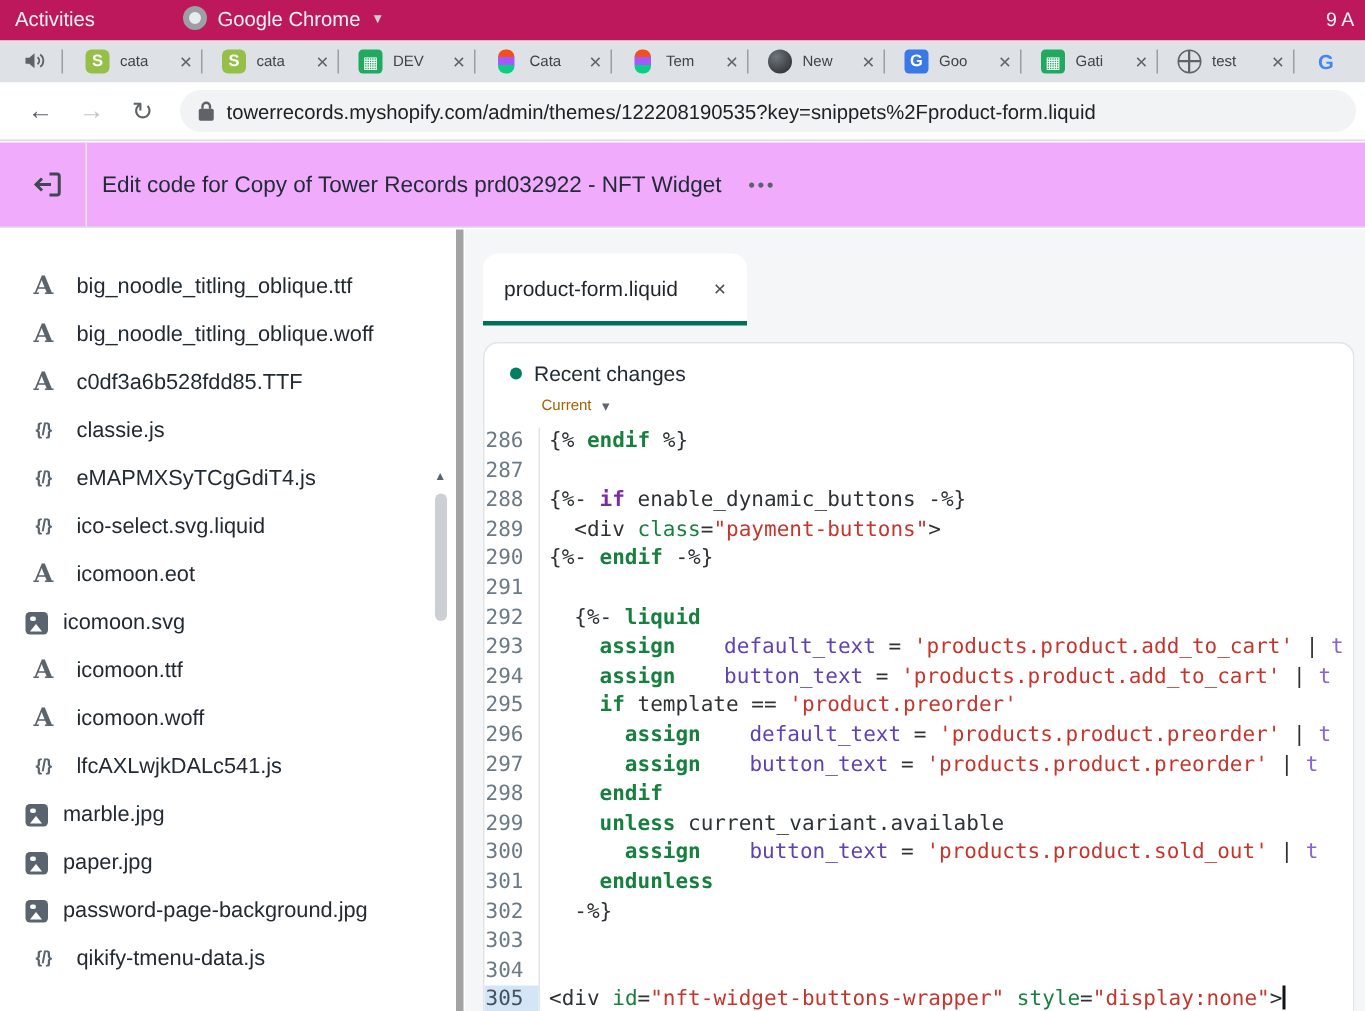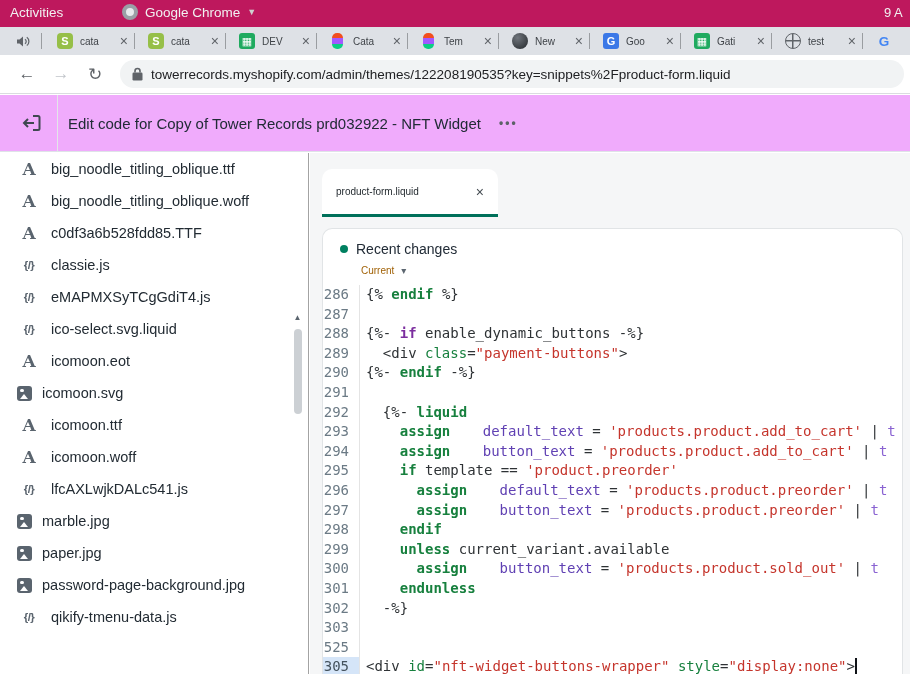--- a/index.html
+++ b/index.html
@@ -56,41 +56,41 @@
   .app-header { position:absolute; left:0; top:95px; width:910px; height:57px; background:#f0abfc;
     border-bottom:1px solid #dfe3e8; }
   .exit-btn { position:absolute; left:21px; top:17px; width:22px; height:22px; display:flex; }
   .hdr-vline { position:absolute; left:57px; top:0; bottom:0; width:1px; background:#e3e6e9; }
   .hdr-row { position:absolute; left:68px; top:0; bottom:0; display:flex; align-items:center; }
   .page-title { font-size:15px; color:#212b36; }
   .dots { margin-left:18px; font-size:12px; font-weight:bold; letter-spacing:2px; color:#5c6167; }
 
   
   .sidebar { position:absolute; left:0; top:153px; width:309px; bottom:0; background:#fff;
-    border-right:1px solid #a3a3a3; padding-top:0; overflow:hidden; }
+    border-right:5px solid #a3a3a3; padding-top:22px; overflow:hidden; }
   .file-item { height:32px; display:flex; align-items:center; padding-left:17px; }
   .fi { width:24px; flex:none; display:flex; align-items:center; justify-content:center; }
   .fi-font::after { content:"A"; font-family:"DejaVu Serif", serif; font-weight:bold;
     font-size:17px; color:#5a646e; }
   .fi-code::after { content:"{/}"; font-weight:bold; font-size:11.5px; letter-spacing:-0.5px; color:#5a646e; }
   .fi-image { width:15px; height:15px; background:#5a646e; border-radius:3px; position:relative; }
   .fi-image::before { content:""; position:absolute; left:3px; top:3px; width:3.5px; height:3.5px;
     border-radius:50%; background:#fff; }
   .fi-image::after { content:""; position:absolute; left:3px; bottom:2px;
     border-left:4.5px solid transparent; border-right:4.5px solid transparent; border-bottom:5.5px solid #fff; }
   .file-label { margin-left:10px; font-size:14.5px; color:#222b33; white-space:nowrap; }
   .sb { position:absolute; right:4px; top:158px; width:13px; bottom:0; }
   .sb-up { width:13px; height:14px; text-align:center; font-size:8px; color:#5a646e; line-height:14px; }
   .sb-thumb { margin:4px auto 0; width:8px; height:85px; background:#ccd0d4; border-radius:4px; }
 
   
   .editor { position:absolute; left:310px; top:153px; right:0; bottom:0; background:#f5f6f7; }
   .ed-tab { position:absolute; left:12px; top:16px; width:176px; height:45px; background:#fff;
     border-radius:10px 10px 0 0; display:flex; align-items:center; padding:0 14px; }
-  .ed-tab-label { font-size:10px; color:#1f262b; }
+  .ed-tab-label { font-size:14px; color:#1f262b; }
   .ed-tab-x { margin-left:auto; font-size:14px; color:#454c52; }
   .ed-underline { position:absolute; left:12px; top:61px; width:176px; height:3px; background:#00705a; }
   .card { position:absolute; left:12px; top:75px; width:581px; height:446px; background:#fff;
     border:1px solid #e1e4e6; border-bottom:none; border-radius:10px 10px 0 0; overflow:hidden; }
   .changes { padding:11px 16px 0 17px; }
   .chg-row1 { display:flex; align-items:center; gap:8px; height:17px; }
   .chg-dot { width:8px; height:8px; border-radius:50%; background:#008060; flex:none; }
   .chg-label { font-size:14px; color:#212b36; }
   .chg-row2 { margin:5px 0 0 21px; height:17px; display:flex; align-items:center; }
   .chg-current { font-size:10px; color:#a16207; }
@@ -342,19 +342,19 @@
           <div class="ln">294</div>
           <div class="ln">295</div>
           <div class="ln">296</div>
           <div class="ln">297</div>
           <div class="ln">298</div>
           <div class="ln">299</div>
           <div class="ln">300</div>
           <div class="ln">301</div>
           <div class="ln">302</div>
           <div class="ln">303</div>
-          <div class="ln">525</div>
+          <div class="ln">304</div>
           <div class="ln active">305</div>
         </div>
       <div class="codecol" id="codecol"><div class="cl"><span></span><span class="tk-pl">{% </span><span class="tk-kg">endif</span><span class="tk-pl"> %}</span></div><div class="cl"><span></span></div><div class="cl"><span></span><span class="tk-pl">{%- </span><span class="tk-kp">if</span><span class="tk-pl"> enable_dynamic_buttons -%}</span></div><div class="cl"><span>  </span><span class="tk-pl">&lt;div </span><span class="tk-at">class</span><span class="tk-pl">=</span><span class="tk-s">"payment-buttons"</span><span class="tk-pl">&gt;</span></div><div class="cl"><span></span><span class="tk-pl">{%- </span><span class="tk-kg">endif</span><span class="tk-pl"> -%}</span></div><div class="cl"><span></span></div><div class="cl"><span>  </span><span class="tk-pl">{%- </span><span class="tk-kg">liquid</span></div><div class="cl"><span>    </span><span class="tk-kg">assign</span><span class="tk-pl"> </span><span class="tk-v">default_text</span><span class="tk-pl"> = </span><span class="tk-s">'products.product.add_to_cart'</span><span class="tk-pl"> | </span><span class="tk-f">t</span></div><div class="cl"><span>    </span><span class="tk-kg">assign</span><span class="tk-pl"> </span><span class="tk-v">button_text</span><span class="tk-pl"> = </span><span class="tk-s">'products.product.add_to_cart'</span><span class="tk-pl"> | </span><span class="tk-f">t</span></div><div class="cl"><span>    </span><span class="tk-kg">if</span><span class="tk-pl"> template == </span><span class="tk-s">'product.preorder'</span></div><div class="cl"><span>      </span><span class="tk-kg">assign</span><span class="tk-pl"> </span><span class="tk-v">default_text</span><span class="tk-pl"> = </span><span class="tk-s">'products.product.preorder'</span><span class="tk-pl"> | </span><span class="tk-f">t</span></div><div class="cl"><span>      </span><span class="tk-kg">assign</span><span class="tk-pl"> </span><span class="tk-v">button_text</span><span class="tk-pl"> = </span><span class="tk-s">'products.product.preorder'</span><span class="tk-pl"> | </span><span class="tk-f">t</span></div><div class="cl"><span>    </span><span class="tk-kg">endif</span></div><div class="cl"><span>    </span><span class="tk-kg">unless</span><span class="tk-pl"> current_variant.available</span></div><div class="cl"><span>      </span><span class="tk-kg">assign</span><span class="tk-pl"> </span><span class="tk-v">button_text</span><span class="tk-pl"> = </span><span class="tk-s">'products.product.sold_out'</span><span class="tk-pl"> | </span><span class="tk-f">t</span></div><div class="cl"><span>    </span><span class="tk-kg">endunless</span></div><div class="cl"><span>  </span><span class="tk-pl">-%}</span></div><div class="cl"><span></span></div><div class="cl"><span></span></div><div class="cl"><span></span><span class="tk-pl">&lt;div </span><span class="tk-at">id</span><span class="tk-pl">=</span><span class="tk-s">"nft-widget-buttons-wrapper"</span><span class="tk-pl"> </span><span class="tk-at">style</span><span class="tk-pl">=</span><span class="tk-s">"display:none"</span><span class="tk-pl">&gt;</span><span class="cursor"></span></div></div>
     </div>
   </div>
 </div>
 
 </body></html>

